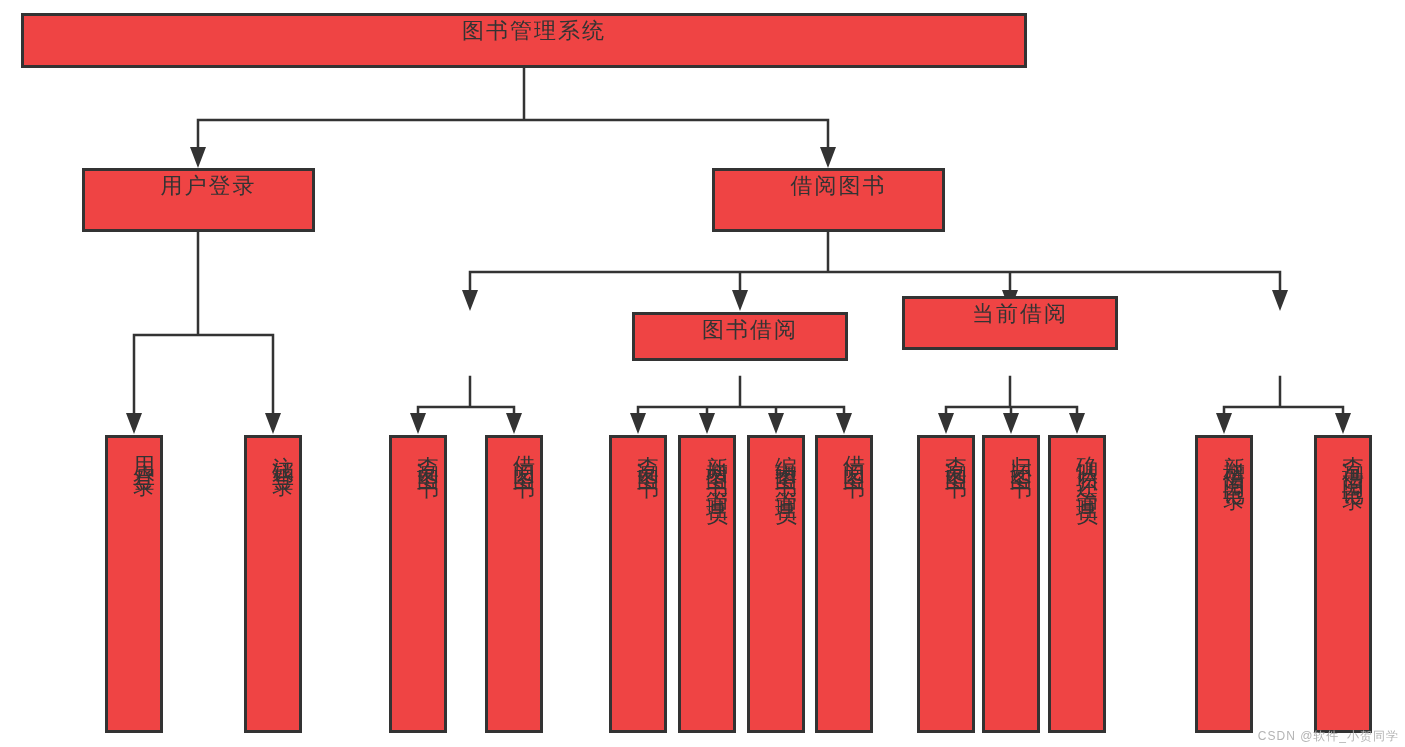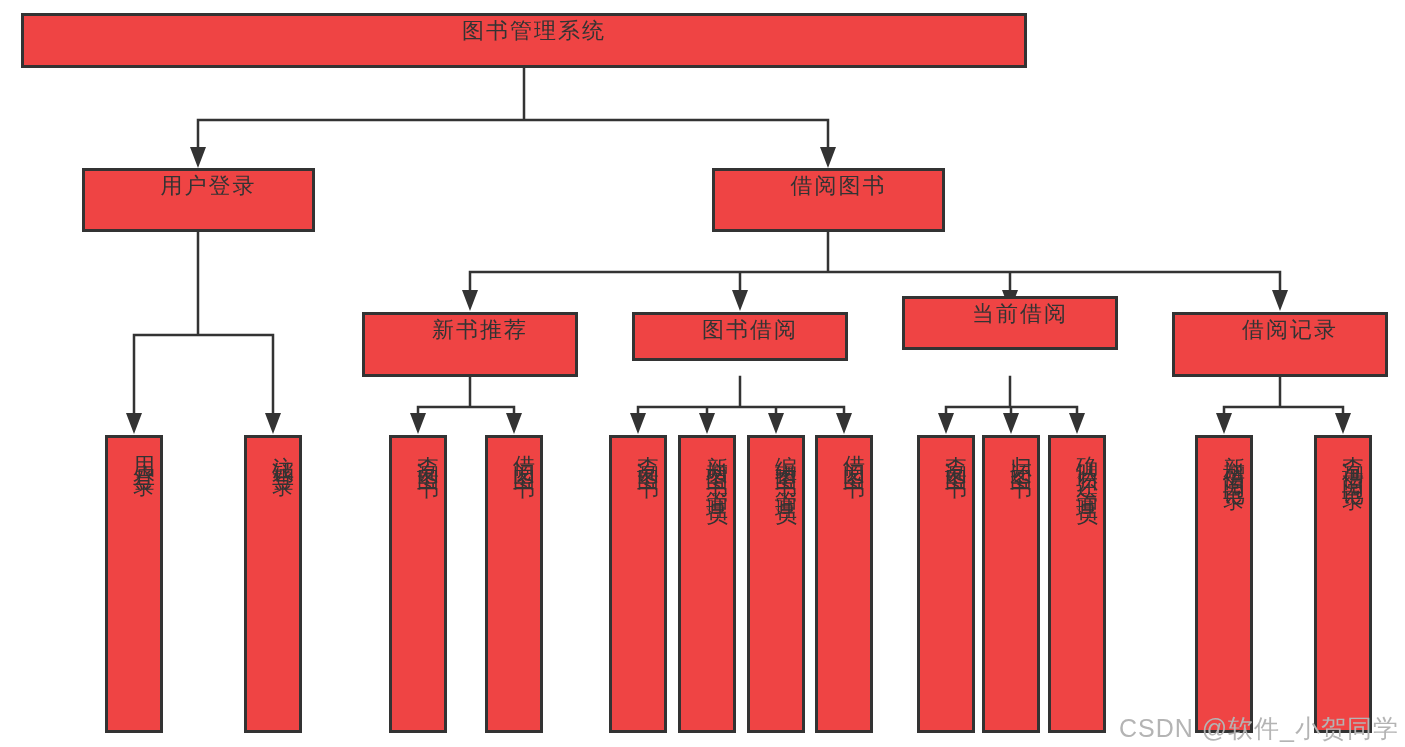--- a/index.html
+++ b/index.html
@@ -5,21 +5,21 @@
   html,body{margin:0;padding:0;background:#fff;font-family:"Liberation Sans",sans-serif;}
   .canvas{position:relative;width:1405px;height:747px;background:#fff;overflow:hidden;color:#333;}
   .wires{position:absolute;left:0;top:0;z-index:1;}
   .wires .lines{fill:none;stroke:var(--line,#333);stroke-width:2.5;stroke-linecap:square;}
   .wires .heads{fill:var(--line,#333);stroke:none;}
   .box{position:absolute;box-sizing:border-box;border:3px solid var(--line,#333);background:#ef4444;
        display:flex;align-items:flex-start;justify-content:center;z-index:2;padding-left:20px;}
   .hbox span{font-size:22px;letter-spacing:2px;color:#333;white-space:nowrap;}
   .vbox .vtext{writing-mode:vertical-lr;text-orientation:mixed;letter-spacing:7px;
        line-height:1;font-size:22px;color:#333;}
-  .watermark{position:absolute;right:6px;bottom:2px;z-index:5;font-size:25px;
+  .watermark{position:absolute;right:6px;bottom:2px;z-index:5;font-size:12px;
        letter-spacing:1px;color:var(--wm,#b4b4b4);white-space:nowrap;}
 </style>
 </head>
 <body>
 
 <div class="canvas">
 
   <svg class="wires" width="1405" height="747" viewBox="0 0 1405 747">
 
     <path class="lines" d="M524,68 V120 M198,120 H828 M198,120 V150 M828,120 V150"></path>
@@ -50,31 +50,25 @@
     <span>图书管理系统</span>
   </div>
 
   <div class="box hbox" style="left:82px;top:168px;width:233px;height:64px">
     <span>用户登录</span>
   </div>
   <div class="box hbox" style="left:712px;top:168px;width:233px;height:64px">
     <span>借阅图书</span>
   </div>
 
-  <div class="box hbox" style="left:362px;top:312px;width:216px;height:65px">
-    <span>新书推荐</span>
-  </div>
   <div class="box hbox" style="left:632px;top:312px;width:216px;height:49px">
     <span>图书借阅</span>
   </div>
   <div class="box hbox" style="left:902px;top:296px;width:216px;height:54px">
     <span>当前借阅</span>
-  </div>
-  <div class="box hbox" style="left:1172px;top:312px;width:216px;height:65px">
-    <span>借阅记录</span>
   </div>
 
   <div class="box vbox" style="left:105px;top:435px;width:58px;height:298px">
     <span class="vtext">用户登录</span>
   </div>
   <div class="box vbox" style="left:244px;top:435px;width:58px;height:298px">
     <span class="vtext">注销登录</span>
   </div>
 
   <div class="box vbox" style="left:389px;top:435px;width:58px;height:298px">

